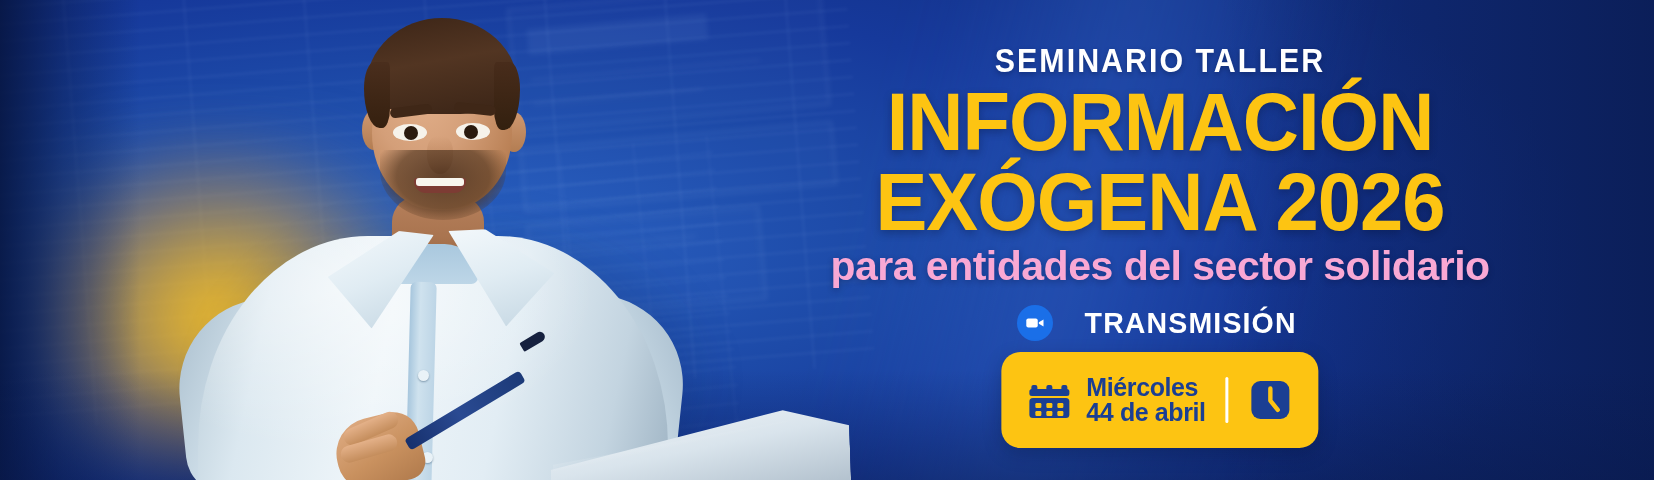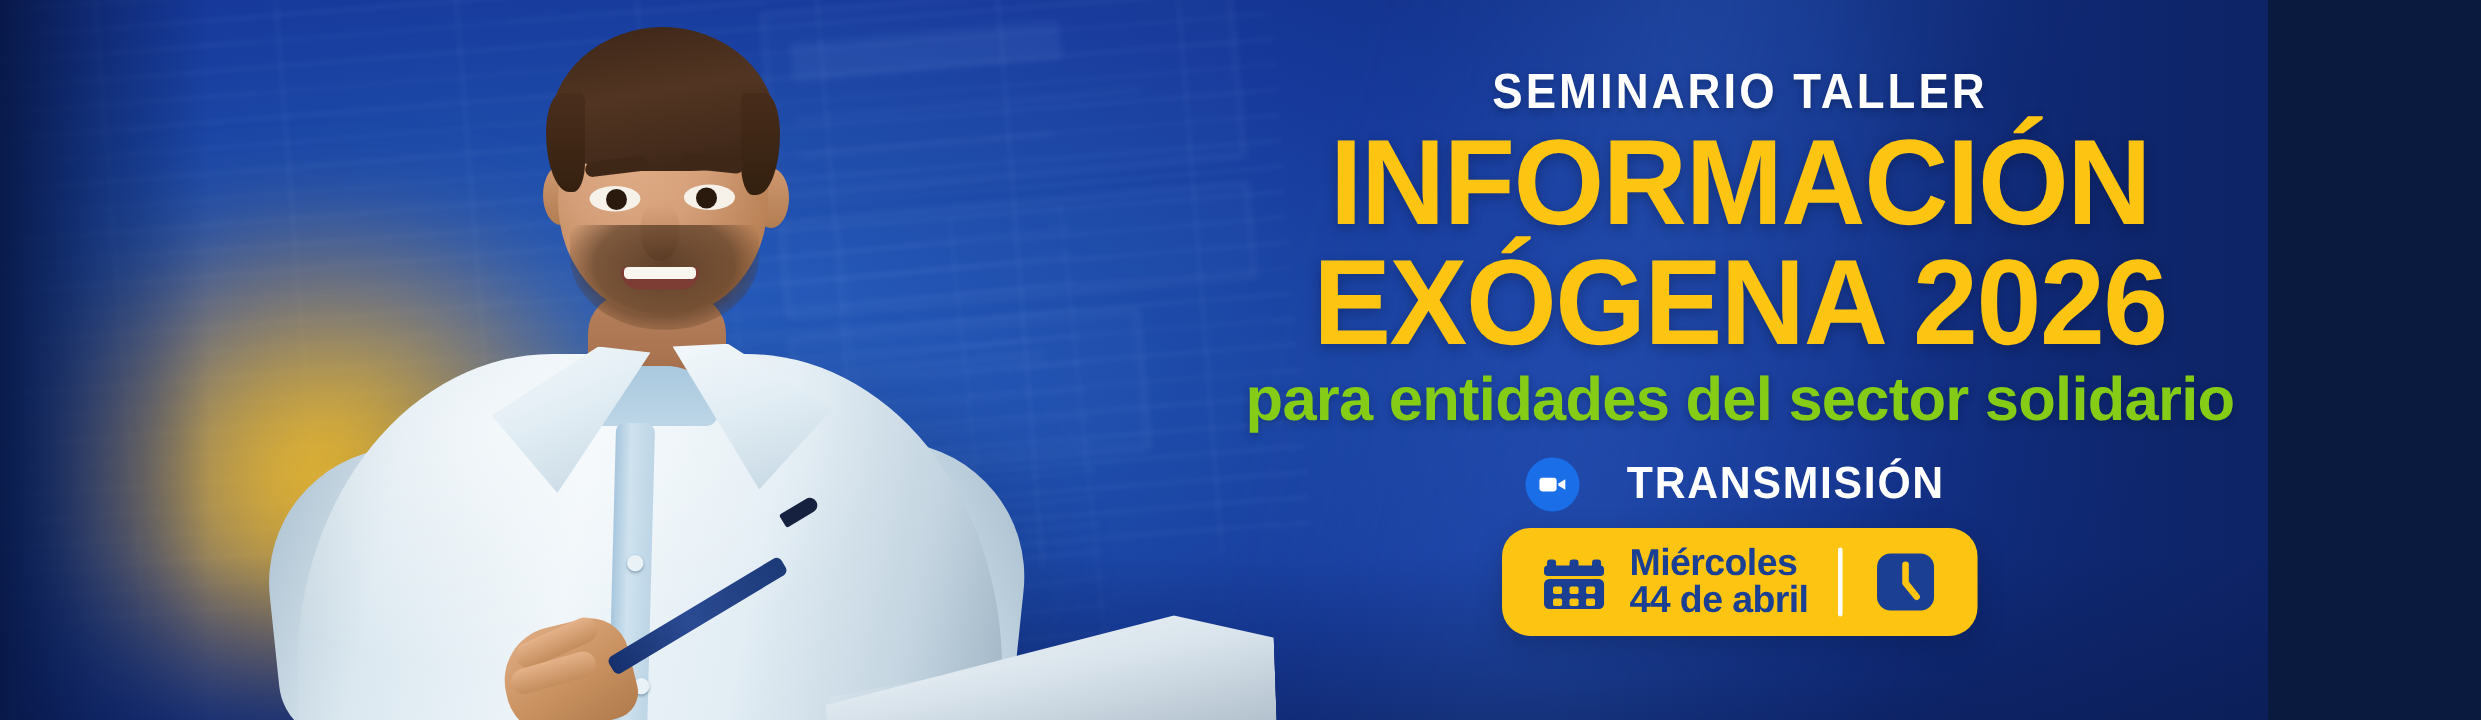--- a/index.html
+++ b/index.html
@@ -4,21 +4,21 @@
 <title>Seminario Taller - Información Exógena 2026</title>
 <style>
   html, body {
     margin: 0;
     padding: 0;
     background: #0a1a3f;
   }
 
   .banner {
     position: relative;
-    width: 1512px;
+    width: 1654px;
     height: 480px;
     overflow: hidden;
     font-family: "Liberation Sans", sans-serif;
     background: #16399b;
     user-select: none;
   }
 
   
 
   .bg-base {
@@ -409,21 +409,21 @@
     text-shadow: 0 3px 9px rgba(4, 14, 44, 0.30);
   }
   .title-1 { top: 84px;  font-size: 81px; }
   .title-2 { top: 164px; font-size: 81px; }
 
   .subtitle {
     position: absolute;
     left: 0; right: 0; top: 246px;
     font-size: 41px;
     font-weight: 700;
-    color: #84cc16;
+    color: #f9a8d4;
     letter-spacing: -0.5px;
     line-height: 1;
     text-shadow: 0 2px 6px rgba(4, 16, 50, 0.32);
   }
 
   
   .transmission {
     position: absolute;
     left: 0; right: 0; top: 305px;
     display: flex;
@@ -455,21 +455,21 @@
   .info-pill {
     position: absolute;
     left: 50%;
     transform: translateX(-50%);
     top: 352px;
     background: #fdc412;
     border-radius: 19px;
     height: 72px;
     display: flex;
     align-items: center;
-    padding: 0 26px;
+    padding: 12px 26px;
     box-shadow: 0 6px 18px rgba(4, 14, 48, 0.26);
   }
 
   .pill-group {
     display: flex;
     align-items: center;
     gap: 15px;
   }
 
   .pill-icon {

